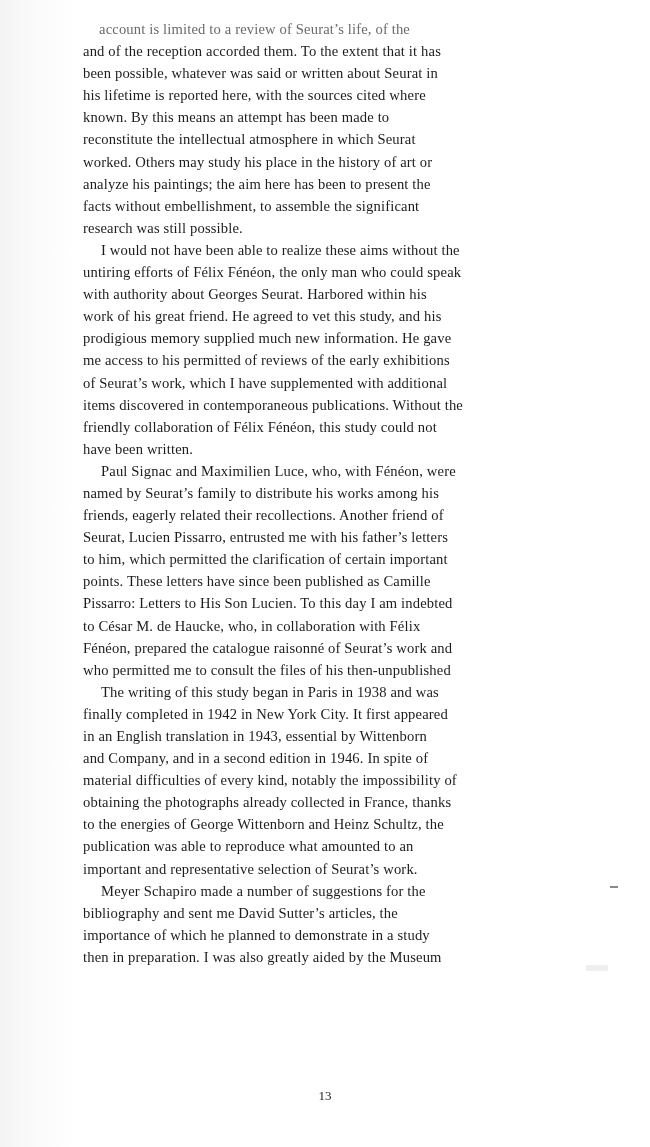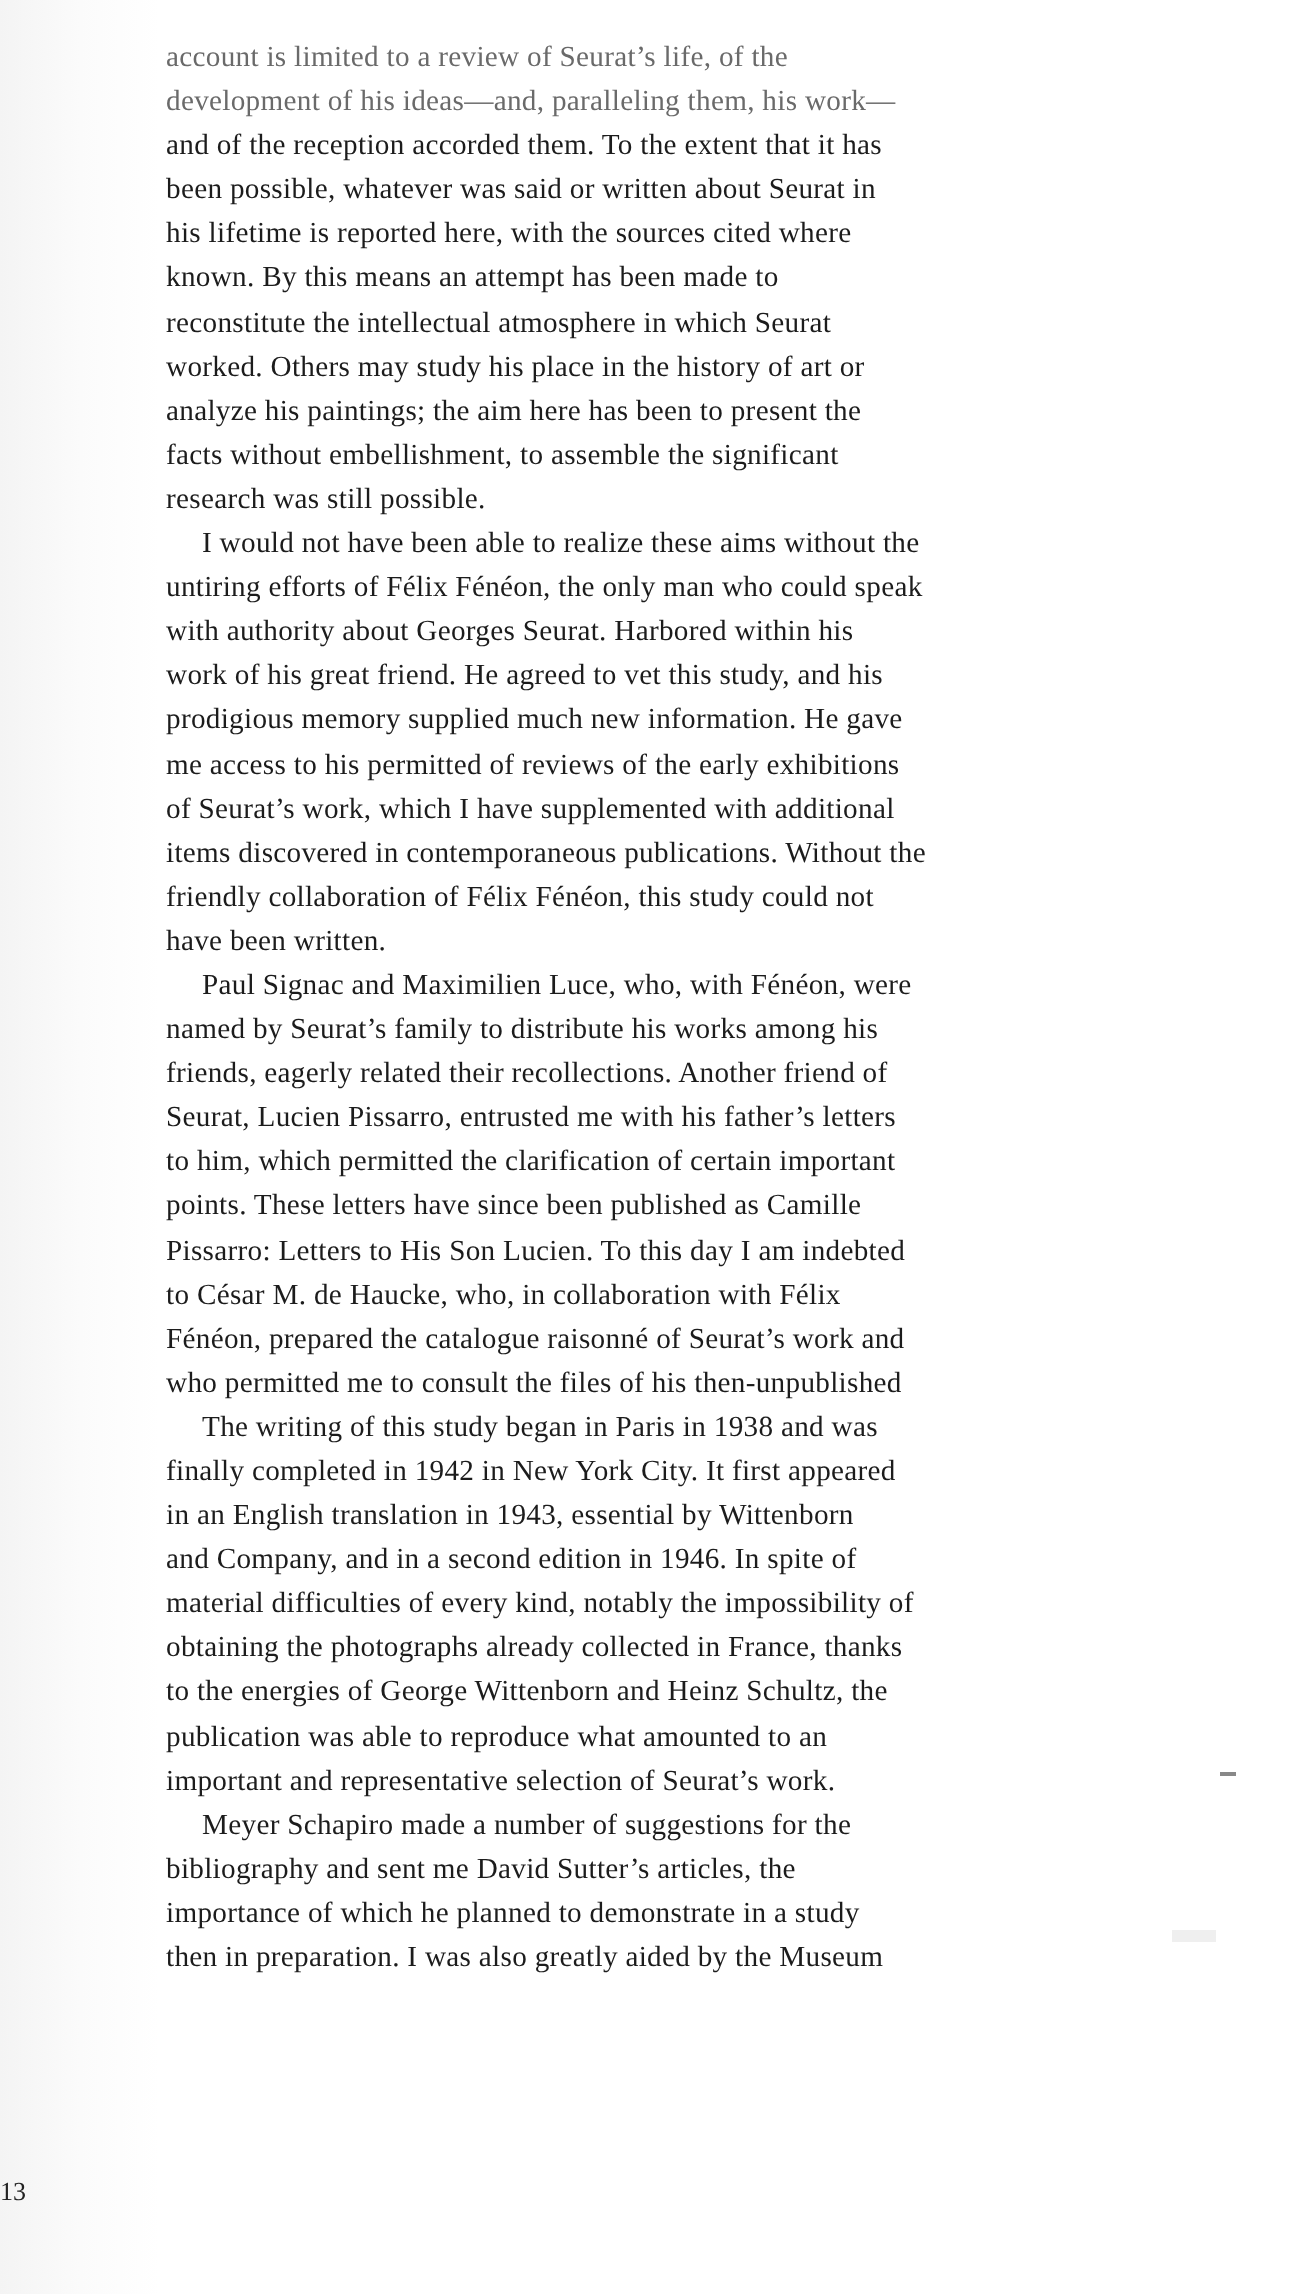--- a/index.html
+++ b/index.html
@@ -17,46 +17,46 @@
     font-family: "Liberation Serif", "DejaVu Serif", serif;
     font-size: 14.6px;
     color: #1c1c1c;
   }
   .line {
     display: block;
     height: 22.1px; line-height: 22.1px;
     white-space: nowrap;
     letter-spacing: 0.15px;
   }
-  .line.faded { color: #6a6a6a; }
+  .line.faded { color: #6a6a6a; margin-left: 16px; }
   .line.indent { padding-left: 18px; }
   .line .it { }
   .page-number {
     position: absolute; left: 0; width: 650px; top: 1088px;
+    text-align: center;
     font-family: "Liberation Serif", "DejaVu Serif", serif;
     font-size: 13px; color: #222;
   }
   .scan-speck {
     position: absolute; left: 610px; top: 886px; width: 8px; height: 2px;
     background: #555; opacity: 0.7;
   }
   .scan-smudge {
     position: absolute; left: 586px; top: 965px; width: 22px; height: 6px;
     background: #e8e8e8; opacity: 0.7;
   }
 </style>
 </head>
 <body>
 
 <div class="page">
   <div class="text-block">
 
     <div>
       <span class="line faded">account is limited to a review of Seurat’s life, of the</span>
-      <span class="line faded">development of his ideas—and, paralleling them, his work—</span>
       <span class="line">and of the reception accorded them. To the extent that it has</span>
       <span class="line">been possible, whatever was said or written about Seurat in</span>
       <span class="line">his lifetime is reported here, with the sources cited where</span>
       <span class="line">known. By this means an attempt has been made to</span>
       <span class="line">reconstitute the intellectual atmosphere in which Seurat</span>
       <span class="line">worked. Others may study his place in the history of art or</span>
       <span class="line">analyze his paintings; the aim here has been to present the</span>
       <span class="line">facts without embellishment, to assemble the significant</span>
       <span class="line">research was still possible.</span>
     </div>

